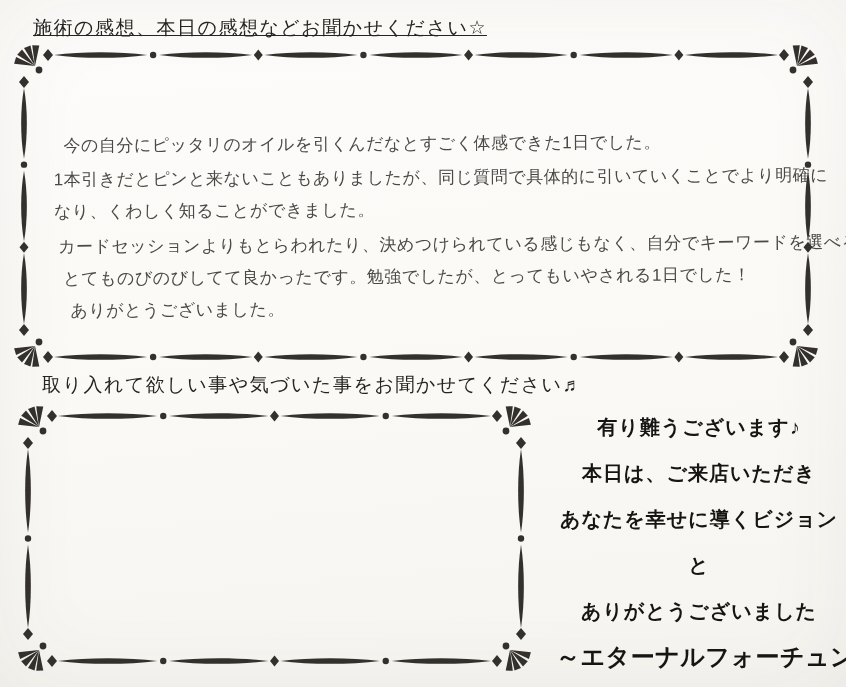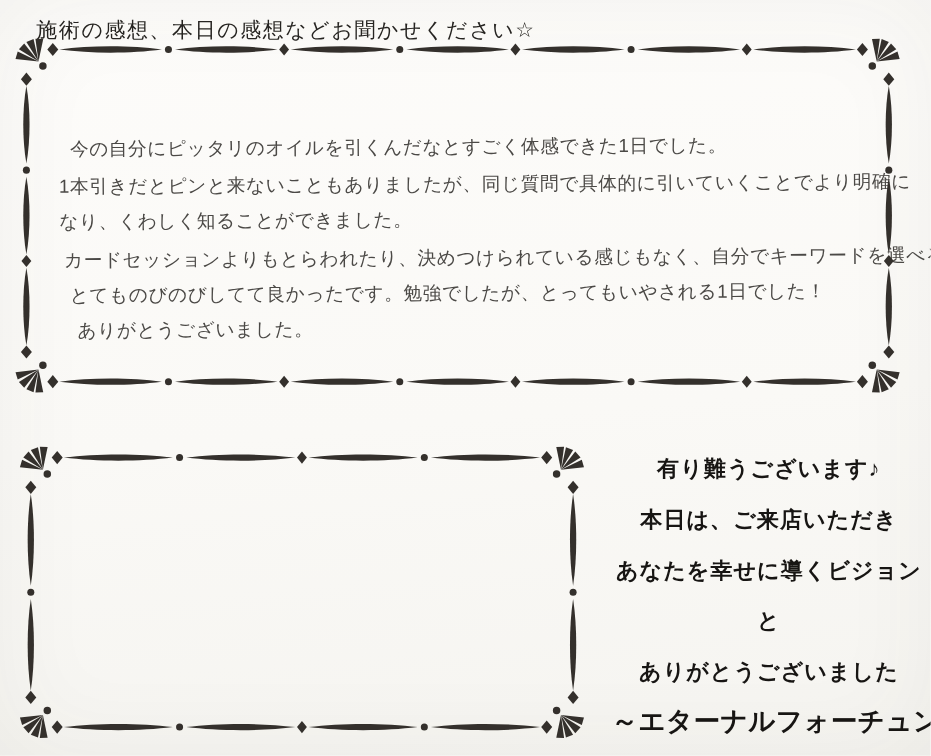--- a/index.html
+++ b/index.html
@@ -16,25 +16,25 @@
     background: linear-gradient(175deg, #fdfcfa 0%, #faf9f6 55%, #f5f4f0 100%);
     box-shadow: inset 0 0 90px rgba(70, 62, 50, 0.06);
   }
   .section-title {
     position: absolute;
     color: #262421;
     letter-spacing: 1.5px;
     font-weight: 500;
     white-space: nowrap;
   }
-  #title-treatment { left: 33px; top: 15px; font-size: 19px; }
+  #title-treatment { left: 33px; top: 15px; font-size: 19px; text-decoration: underline; }
   #title-requests  { left: 42px; top: 372px; font-size: 19px; }
 
   .ornate-frame { position: absolute; }
-  #frame-treatment { left: 8px;  top: 36px;  width: 816px; height: 320px; }
+  #frame-treatment { left: 8px;  top: 46px;  width: 816px; height: 320px; }
   #frame-requests  { left: 12px; top: 407px; width: 525px; height: 263px; }
   .frame-svg { position: absolute; left: 0; top: 0; overflow: visible; }
 
   .handwriting {
     position: absolute;
     left: 46px; top: 82px; width: 746px;
     font-size: 17px;
     line-height: 32px;
     letter-spacing: 0.5px;
     color: #4b4946;
@@ -148,20 +148,21 @@
         <g transform="translate(816,320) scale(-1,-1)">
           <path d="M27,20 L6.1,17.7 L8.1,10.9 Z" fill="#34302c"></path>
           <path d="M27,20 L9.2,8.8 L14.0,3.5 Z" fill="#34302c"></path>
           <path d="M27,20 L16.0,2.1 L22.5,-0.5 Z" fill="#34302c"></path>
           <path d="M27,20 L24.2,-0.8 L31.3,-0.6 Z" fill="#34302c"></path>
           <circle cx="31" cy="24" r="3.4" fill="#34302c"></circle>
         </g>
       </svg>
     </div>
 
+  <div class="section-title" id="title-requests">取り入れて欲しい事や気づいた事をお聞かせてください♬</div>
 
   <div class="ornate-frame" id="frame-requests">
       <svg viewBox="0 0 525 263" width="525" height="263" class="frame-svg">
         <path d="M40,3 L45,9 L40,15 L35,9 Z" fill="#34302c"></path>
         <path d="M485,3 L490,9 L485,15 L480,9 Z" fill="#34302c"></path>
         <path d="M46,9 C75.775,5.2 115.475,5.2 145.25,9 C115.475,12.8 75.775,12.8 46,9 Z" fill="#34302c"></path>
         <circle cx="151.25" cy="9" r="3.2" fill="#34302c"></circle>
         <path d="M157.25,9 C187.025,5.2 226.725,5.2 256.5,9 C226.725,12.8 187.025,12.8 157.25,9 Z" fill="#34302c"></path>
         <path d="M262.5,3.5 L267,9 L262.5,14.5 L258,9 Z" fill="#34302c"></path>
         <path d="M268.5,9 C298.275,5.2 337.975,5.2 367.75,9 C337.975,12.8 298.275,12.8 268.5,9 Z" fill="#34302c"></path>

